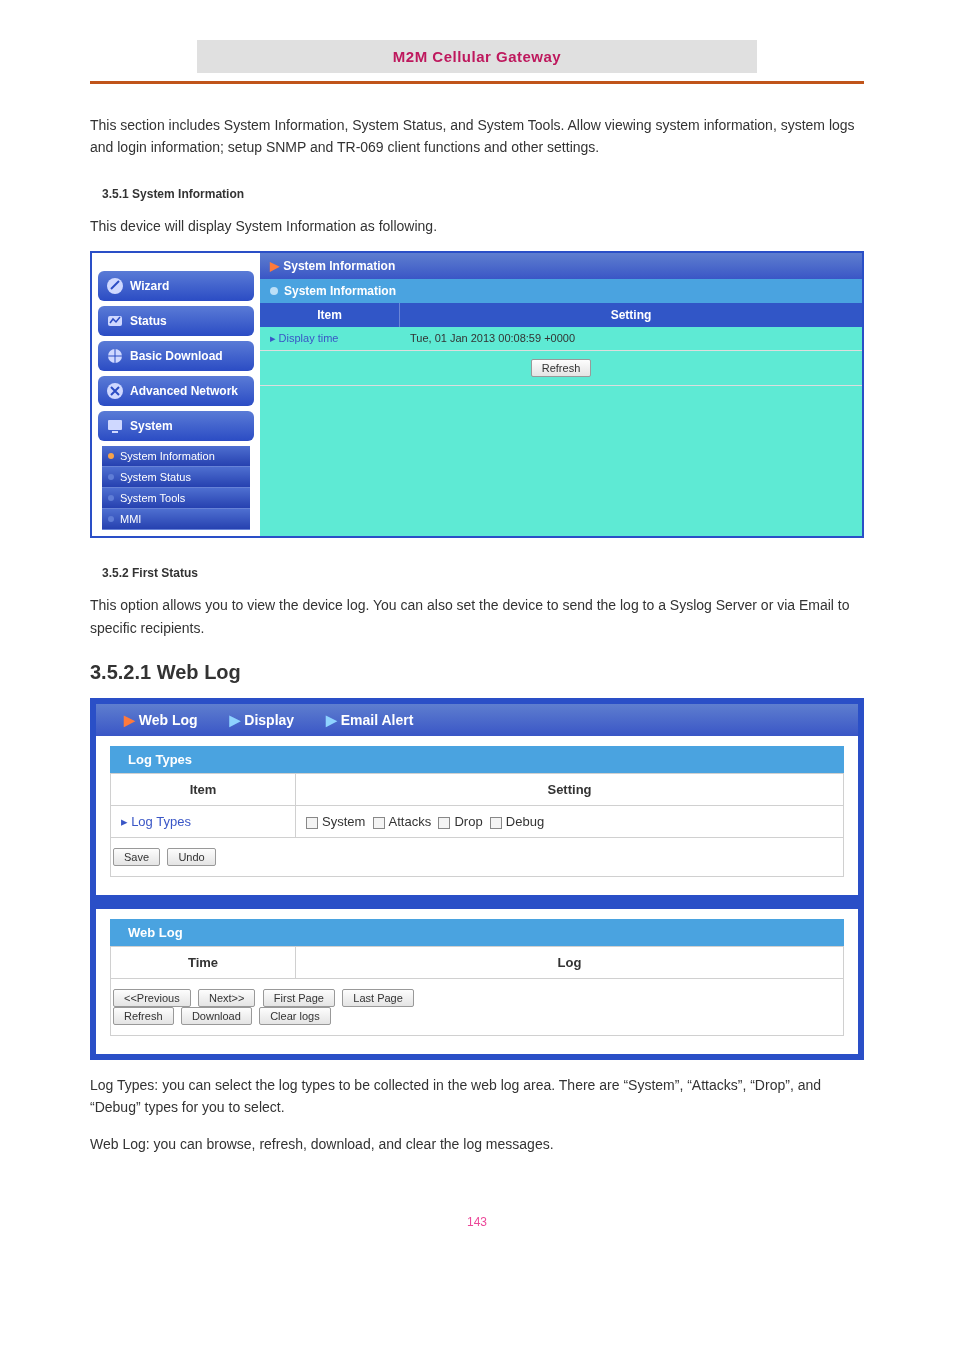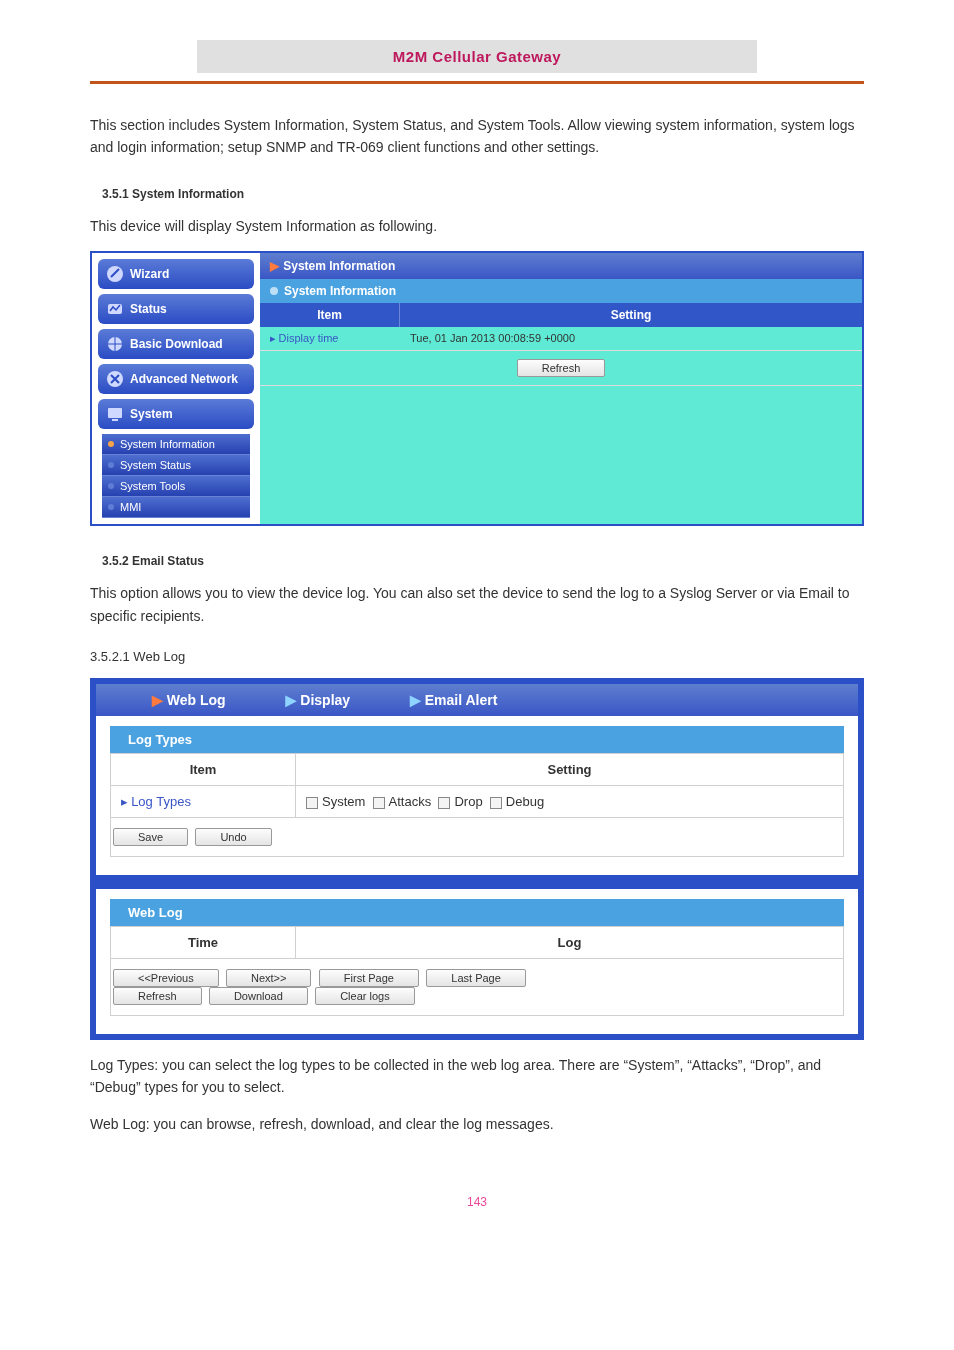--- a/index.html
+++ b/index.html
@@ -3,51 +3,51 @@
 <meta charset="utf-8">
 <style>
 * { margin: 0; padding: 0; box-sizing: border-box; }
 body { font-family: Arial, sans-serif; font-size: 13px; background: #fff; color: #333; width: 954px; margin: 0 auto; }
 .page { padding: 40px 90px 60px 90px; }
 .header-banner { background: #e0e0e0; color: #be185d; font-size: 15px; font-weight: bold; text-align: center; padding: 8px 0; margin: 0 auto 8px auto; width: 560px; letter-spacing: 0.5px; }
 .orange-rule { height: 3px; background: #c0541a; margin-bottom: 30px; }
 .body-text { font-size: 14px; line-height: 1.6; margin: 14px 0; }
 
 .section-title { font-size: 12px; font-weight: bold; margin: 28px 0 10px 12px; }
-.subsection-title { font-size: 13px; font-weight: normal; margin: 22px 0 8px 0; }
+.subsection-title { font-size: 20px; font-weight: bold; margin: 22px 0 8px 0; }
 
 
 .admin-shot { border: 2px solid #2a4fc7; display: flex; background: #fff; margin: 10px 0 6px 0; font-size: 11px; }
-.admin-shot .sidebar { width: 168px; padding: 6px; display: flex; flex-direction: column; gap: 5px; background: #fff; }
+.admin-shot .sidebar { width: 168px; padding: 6px; display: flex; flex-direction: column; gap: 5px; background: #fff; margin-top: 12px; }
 .nav-pill { background: linear-gradient(#5a7bd6,#2b4cc4); color: #fff; border-radius: 6px; padding: 6px 8px; display: flex; align-items: center; gap: 6px; font-weight: bold; font-size: 12px; position: relative; }
 .nav-pill svg { flex-shrink: 0; }
 .nav-sub { margin: 0 4px; padding-left: 0; }
 .nav-sub-item { background: linear-gradient(#4e6fd0,#2641b0); color: #fff; padding: 4px 8px 4px 18px; font-size: 11px; border-bottom: 1px solid rgba(255,255,255,0.15); position: relative; }
 .nav-sub-item.active::before { content: ""; position: absolute; left:6px; top:50%; transform:translateY(-50%); width:6px; height:6px; background:#f7a34a; border-radius:50%; }
 .nav-sub-item::before { content: ""; position: absolute; left:6px; top:50%; transform:translateY(-50%); width:6px; height:6px; background:#5f7dd6; border-radius:50%; }
 .admin-main { flex: 1; background: #5eead4; }
 .admin-crumb { background: linear-gradient(#5e7ecf,#3a56c6); color:#fff; padding:6px 10px; font-weight:bold; font-size:12px; }
 .admin-crumb .arrow { color:#ff7a3c; margin-right:4px; }
 .panel-bar { background:#4aa3e0; color:#fff; padding:5px 10px; font-weight:bold; font-size:12px; display:flex; align-items:center; gap:6px; }
 .panel-bar .dot { width:8px;height:8px;background:#bcdff7;border-radius:50%; display:inline-block; }
 .hdr-row { background:#3156c7; color:#fff; display:flex; font-weight:bold; font-size:12px; }
 .hdr-row .c1 { width:140px; padding:5px 10px; text-align:center; border-right:1px solid #6a86d8; }
 .hdr-row .c2 { flex:1; padding:5px 10px; text-align:center; }
 .data-row { display:flex; border-bottom:1px solid #ddd; font-size:11px; }
 .data-row .c1 { width:140px; padding:5px 10px; color:#3a56c6; }
 .data-row .c1::before{content:"▸ "; color:#3a56c6;}
 .data-row .c2 { flex:1; padding:5px 10px; }
 .btn-row { text-align:center; padding:8px 0; border-bottom:1px solid #ddd; }
-.btn { display:inline-block; border:1px solid #999; background:linear-gradient(#fdfdfd,#e4e4e4); padding:2px 24px; font-size:11px; border-radius:2px; margin:0 2px; }
+.btn { display:inline-block; border:1px solid #999; background:linear-gradient(#fdfdfd,#e4e4e4); padding:2px 10px; font-size:11px; border-radius:2px; margin:0 2px; }
 
 
 .log-shot { border: 6px solid #2a4fc7; background:#fff; margin: 14px 0 6px 0; font-size:12px; }
 .log-shot-inner { padding:10px 14px 18px 14px; background:#fff; }
 .log-tabs { background: linear-gradient(#5e7ecf,#3a56c6); padding:8px 12px 8px 28px; color:#fff; font-weight:bold; font-size:14px; }
-.log-tabs .tab { display:inline-block; margin-right:28px;margin-left:28px; }
+.log-tabs .tab { display:inline-block; margin-right:28px; }
 .log-tabs .arrow-o { color:#ff7a3c; margin-right:4px; }
 .log-tabs .arrow-b { color:#8fd3ff; margin-right:4px; }
 .log-panel-bar { background:#4aa3e0; color:#fff; padding:6px 12px; font-weight:bold; font-size:13px; display:flex; align-items:center; gap:6px; }
 .log-hdr-row { display:flex; background:#fff; font-weight:bold; font-size:13px; }
 .log-hdr-row .lc1 { width:186px; padding:8px 10px; text-align:center; border:1px solid #d0d0d0; }
 .log-hdr-row .lc2 { flex:1; padding:8px 10px; text-align:center; border:1px solid #d0d0d0; border-left:none; }
 .log-data-row { display:flex; font-size:13px; }
 .log-data-row .lc1 { width:186px; padding:8px 10px; color:#3a56c6; border:1px solid #d0d0d0; border-top:none; }
 .log-data-row .lc1::before{content:"▸ "; color:#3a56c6;}
 .log-data-row .lc2 { flex:1; padding:8px 10px; border:1px solid #d0d0d0; border-top:none; border-left:none; }
@@ -128,21 +128,21 @@
       <div class="data-row">
         <div class="c1">Display time</div>
         <div class="c2">Tue, 01 Jan 2013 00:08:59 +0000</div>
       </div>
       <div class="btn-row">
         <span class="btn">Refresh</span>
       </div>
     </div>
   </div>
 
-  <div class="section-title">3.5.2 Email Status</div>
+  <div class="section-title">3.5.2 First Status</div>
   <p class="body-text">This option allows you to view the device log. You can also set the device to send the log to a Syslog Server or via Email to specific recipients.</p>
 
   <div class="subsection-title">3.5.2.1 Web Log</div>
 
   <div class="log-shot">
     <div class="log-tabs">
       <span class="tab"><span class="arrow-o">▶</span><span>Web Log</span></span>
       <span class="tab"><span class="arrow-b">▶</span><span>Display</span></span>
       <span class="tab"><span class="arrow-b">▶</span><span>Email Alert</span></span>
     </div>

